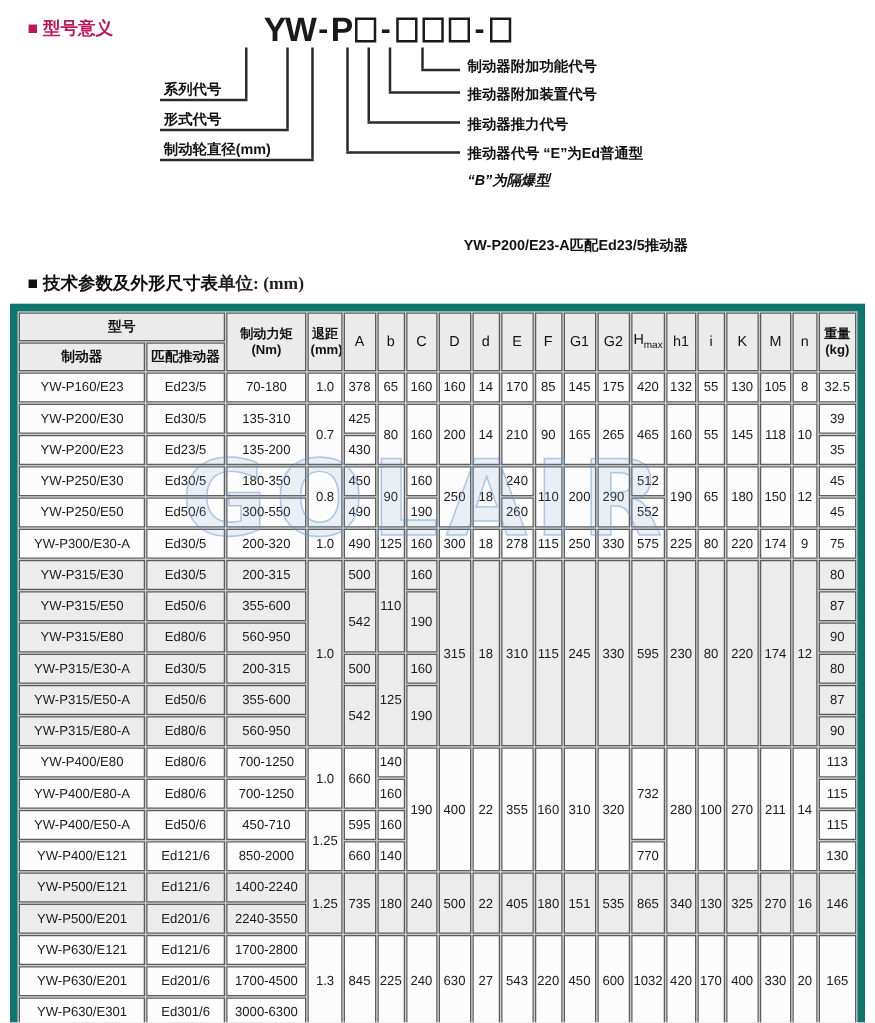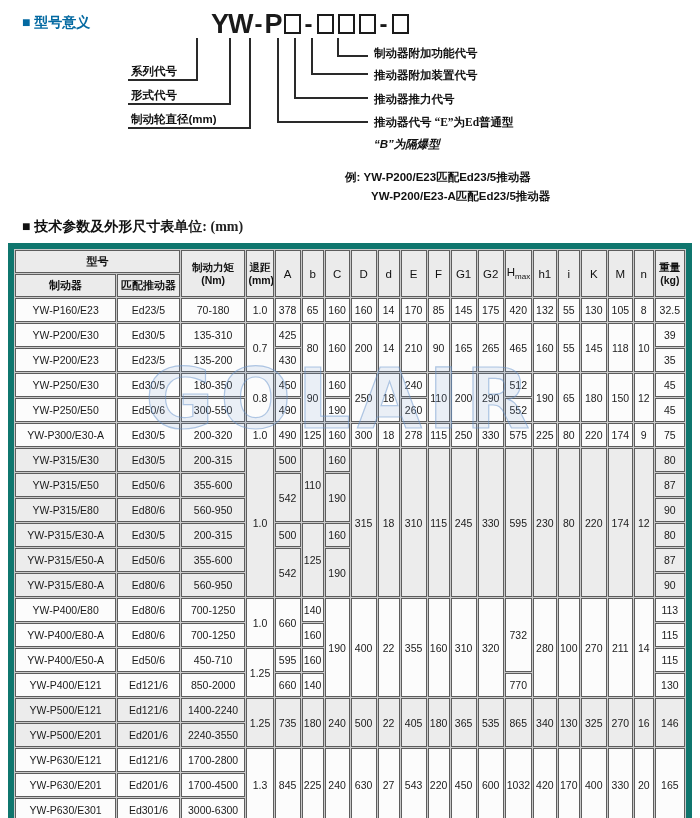--- a/index.html
+++ b/index.html
@@ -1,20 +1,20 @@
 <!DOCTYPE html>
 <html><head>
 <meta charset="utf-8">
 <style>
   html,body{margin:0;padding:0;background:#ffffff;}
   .page{position:relative;width:700px;height:818px;background:#ffffff;overflow:hidden;
         font-family:"Liberation Sans","DejaVu Sans",sans-serif;color:#1c1c1c;}
   
   .model-section{position:relative;height:212px;}
-  .sec-title{position:absolute;left:22px;top:14px;margin:0;font-size:14px;font-weight:700;color:#0369a1;}
+  .sec-title{position:absolute;left:22px;top:14px;margin:0;font-size:14px;font-weight:700;color:#be185d;}
   .diagram{position:absolute;inset:0;}
   .code-row{position:absolute;left:173px;top:8px;display:flex;align-items:center;height:32px;margin-left:38px;}
   .code-txt{font-size:27px;font-weight:600;letter-spacing:-1px;color:#1a1a1a;line-height:30px;}
   .code-dash{font-size:24px;font-weight:600;margin:0 2px;color:#1a1a1a;}
   .code-box{display:inline-block;width:13px;height:16px;border:2px solid #1a1a1a;margin:0 2px;background:#fff;}
   .ln{position:absolute;background:#2a2a2a;}
   .ln.v{width:2px;}
   .ln.h{height:2px;}
   .lbl{position:absolute;font-size:11.5px;color:#111;font-weight:600;white-space:nowrap;}
   .example{position:absolute;font-size:11.5px;color:#111;font-weight:600;white-space:nowrap;}
@@ -81,24 +81,23 @@
       <div class="ln h" style="left:294px;top:97px;width:74px;"></div>
       <div class="ln h" style="left:277px;top:121px;width:91px;"></div>
 
       <span class="lbl" style="left:131px;top:64px;">系列代号</span>
       <span class="lbl" style="left:131px;top:88px;">形式代号</span>
       <span class="lbl" style="left:131px;top:112px;">制动轮直径(mm)</span>
 
       <span class="lbl" style="left:374px;top:46px;">制动器附加功能代号</span>
       <span class="lbl" style="left:374px;top:68px;">推动器附加装置代号</span>
       <span class="lbl" style="left:374px;top:92px;">推动器推力代号</span>
-      <span class="lbl" style="left:374px;top:115px;font-family:Liberation Serif, serif;">推动器代号 “E”为Ed普通型</span>
+      <span class="lbl" style="left:374px;top:115px;">推动器代号 “E”为Ed普通型</span>
       <span class="lbl" style="left:374px;top:137px;font-style:italic;">“B”为隔爆型</span>
 
-      <span class="example" style="left:345px;top:170px;">例: YW-P200/E23匹配Ed23/5推动器</span>
       <span class="example" style="left:371px;top:189px;">YW-P200/E23-A匹配Ed23/5推动器</span>
     </div>
   </section>
 
   <div class="sec2-head">
     <h2>■ 技术参数及外形尺寸表</h2>
     <span class="unit">单位: (mm)</span>
   </div>
 
   <table class="spec">
@@ -371,21 +370,21 @@
           <td>Ed121/6</td>
           <td>1400-2240</td>
           <td rowspan="2">1.25</td>
           <td rowspan="2">735</td>
           <td rowspan="2">180</td>
           <td rowspan="2">240</td>
           <td rowspan="2">500</td>
           <td rowspan="2">22</td>
           <td rowspan="2">405</td>
           <td rowspan="2">180</td>
-          <td rowspan="2">365</td>
+          <td rowspan="2">151</td>
           <td rowspan="2">535</td>
           <td rowspan="2">865</td>
           <td rowspan="2">340</td>
           <td rowspan="2">130</td>
           <td rowspan="2">325</td>
           <td rowspan="2">270</td>
           <td rowspan="2">16</td>
           <td rowspan="2">146</td>
         </tr>
         <tr>

